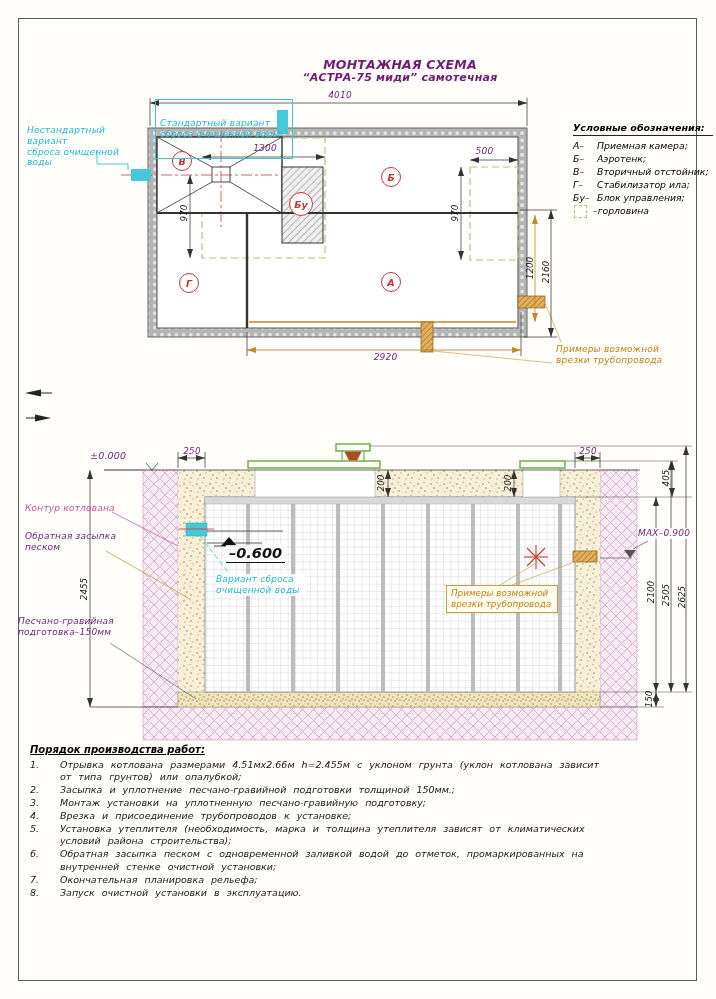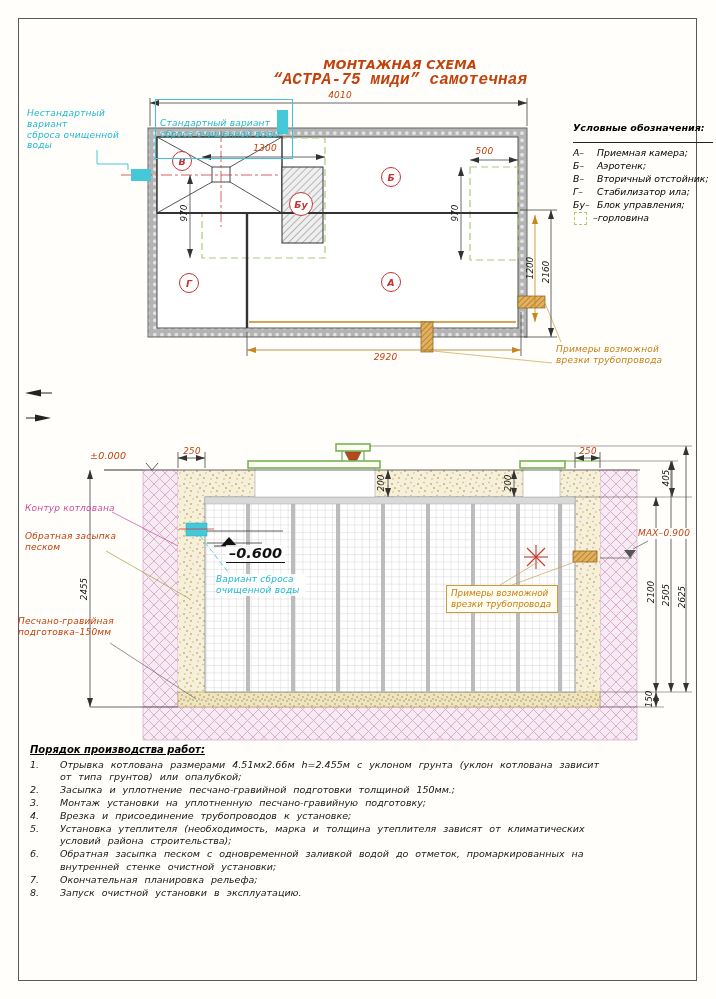--- a/index.html
+++ b/index.html
@@ -1,36 +1,36 @@
 <!DOCTYPE html>
 <html><head>
 <meta charset="utf-8">
 <style>
   html,body { margin:0; padding:0; background:#ffffff; }
   .page { position:relative; width:716px; height:999px; background:#fffefb; overflow:hidden;
           font-family:"DejaVu Sans", sans-serif; }
   .frame { position:absolute; left:18px; top:18px; width:677px; height:961px;
            border:1.6px solid #5a5a5a; }
   svg.lw { position:absolute; left:0; top:0; }
-  .t { position:absolute; font-style:italic; color:#c2410c; white-space:pre-line;
+  .t { position:absolute; font-style:italic; color:#701a75; white-space:pre-line;
        line-height:1.2; letter-spacing:.2px; }
   .b { font-weight:bold; }
   .c { text-align:center; }
   .cyan { color:#1fb9cd; }
   .orange { color:#c47f14; }
   .magenta { color:#cb4f9e;text-align:center; }
   .dimv { position:absolute; width:44px; height:12px; display:flex; align-items:center;
           justify-content:center; transform:rotate(-90deg); font-style:italic;
           font-size:8.8px; color:#161616; }
   .circ { position:absolute; border:1.3px solid #c43434; border-radius:50%; background:#fff;
           color:#c43434; font-style:italic; font-weight:bold; display:flex;
           align-items:center; justify-content:center; }
   .legend { position:absolute; left:573px; top:122px; width:140px; font-style:italic; }
   .legend .lt { font-size:9.5px; font-weight:bold; border-bottom:1px solid #222;
-                padding-bottom:9px; margin-bottom:3px; }
+                padding-bottom:2px; margin-bottom:3px; }
   .lrow { display:flex; font-size:9.3px; line-height:13px; }
   .lkey { width:24px; flex:none; }
   .swatch { width:11px; height:11px; border:1.2px dashed #a9cb7d; margin:1px 6px 0 1px; flex:none; }
   .note { position:absolute; font-style:italic; font-size:8.8px; color:#161616;
           word-spacing:2px; width:470px; }
   .labelbox { position:absolute; border:1.2px solid #3fc4d4; padding:18px 4px; }
   .exbox { position:absolute; left:446px; top:585px; width:102px; border:1px solid #c89b4a;
            background:#fffcf0; padding:2px 4px; }
   .lvl { background:rgba(255,255,255,.88); }
   .minus { position:absolute; left:226px; top:545px; font-size:14.5px; font-weight:bold;
@@ -262,40 +262,40 @@
         <line x1="672" y1="461" x2="672" y2="497" marker-start="url(#ab)" marker-end="url(#ab)"></line>
         <line x1="656" y1="497" x2="656" y2="692" marker-start="url(#ab)" marker-end="url(#ab)"></line>
         <line x1="671" y1="461" x2="671" y2="692" marker-start="url(#ab)" marker-end="url(#ab)"></line>
         <line x1="686" y1="446" x2="686" y2="692" marker-start="url(#ab)" marker-end="url(#ab)"></line>
         <line x1="656" y1="692" x2="656" y2="707" marker-start="url(#ab)" marker-end="url(#ab)"></line>
       </g>
     </g>
   </svg>
 
   <div class="t b c" style="left:250px; top:57px; width:300px; font-size:12.5px;">МОНТАЖНАЯ СХЕМА</div>
-  <div class="t b c" style="left:250px; top:71px; width:300px; font-size:16px;font-family:Liberation Mono, monospace;">“АСТРА-75 миди” самотечная</div>
+  <div class="t b c" style="left:250px; top:71px; width:300px; font-size:11px;">“АСТРА-75 миди” самотечная</div>
 
   <div class="t c" style="left:305px; top:90px; width:70px; font-size:9px;">4010</div>
   <div class="t c" style="left:230px; top:143px; width:70px; font-size:9px;">1300</div>
   <div class="t c" style="left:462px; top:146px; width:45px; font-size:9px;">500</div>
   <div class="dimv" style="left:162px; top:207px;">970</div>
   <div class="dimv" style="left:433px; top:207px;">970</div>
   <div class="dimv" style="left:524px; top:266px;">2160</div>
   <div class="dimv orange" style="left:508px; top:262px;">1200</div>
   <div class="t c" style="left:348px; top:352px; width:75px; font-size:9px;">2920</div>
 
   <div class="circ" style="left:172px; top:151px; width:18px; height:18px; font-size:9.5px;">В</div>
   <div class="circ" style="left:381px; top:167px; width:18px; height:18px; font-size:9.5px;">Б</div>
   <div class="circ" style="left:289px; top:192px; width:22px; height:22px; font-size:9.5px;">Бу</div>
   <div class="circ" style="left:179px; top:273px; width:18px; height:18px; font-size:9.5px;">Г</div>
   <div class="circ" style="left:381px; top:272px; width:18px; height:18px; font-size:9.5px;">А</div>
 
   <div class="t cyan labelbox" style="left:155px; top:99px; width:128px; font-size:9px;">Стандартный вариант
 сброса очищенной воды</div>
-  <div class="t cyan" style="left:27px; top:108px; width:118px; font-size:9px;">Нестандартный вариант
+  <div class="t cyan" style="left:27px; top:125px; width:118px; font-size:9px;">Нестандартный вариант
 сброса очищенной воды</div>
 
   <div class="t orange" style="left:556px; top:344px; width:150px; font-size:9px;">Примеры возможной
 врезки трубопровода</div>
 
   <div class="legend">
     <div class="lt">Условные обозначения:</div>
     <div class="lrow">
       <span class="lkey">А–</span>
       <span>Приемная камера;</span>

